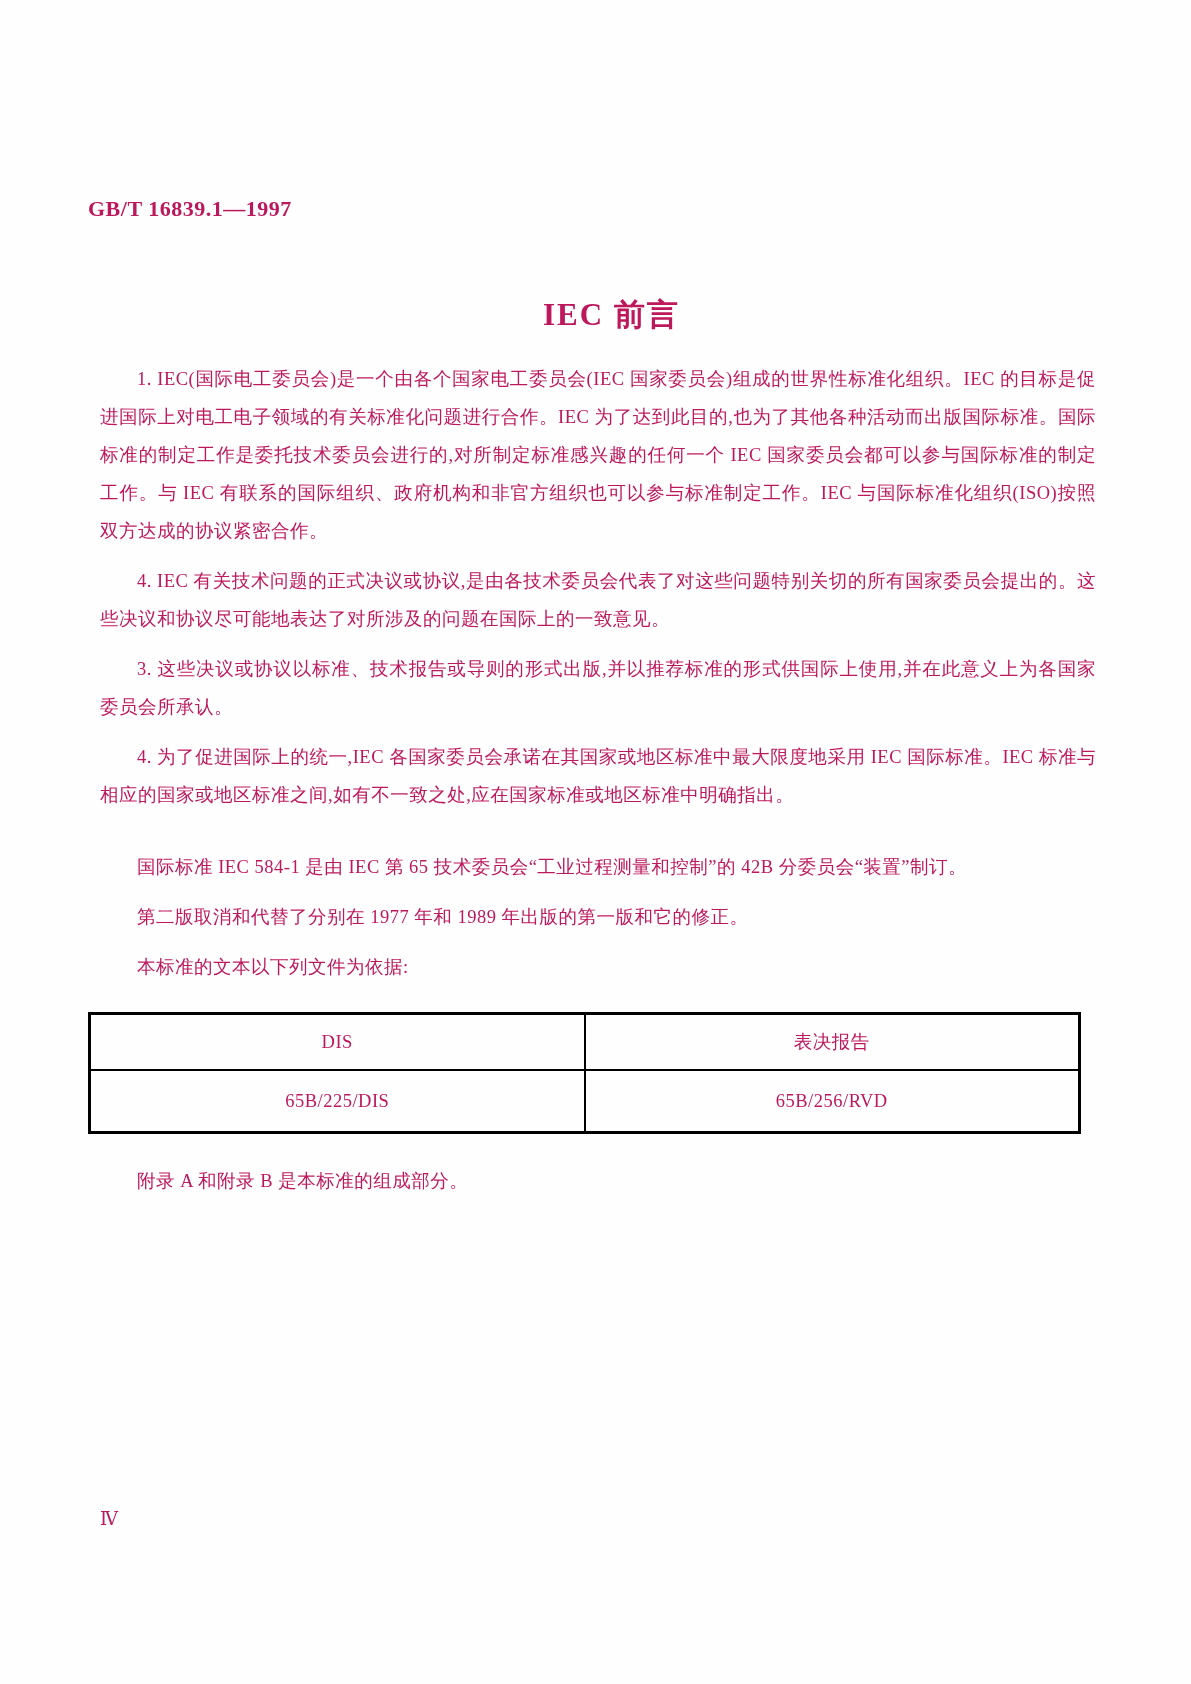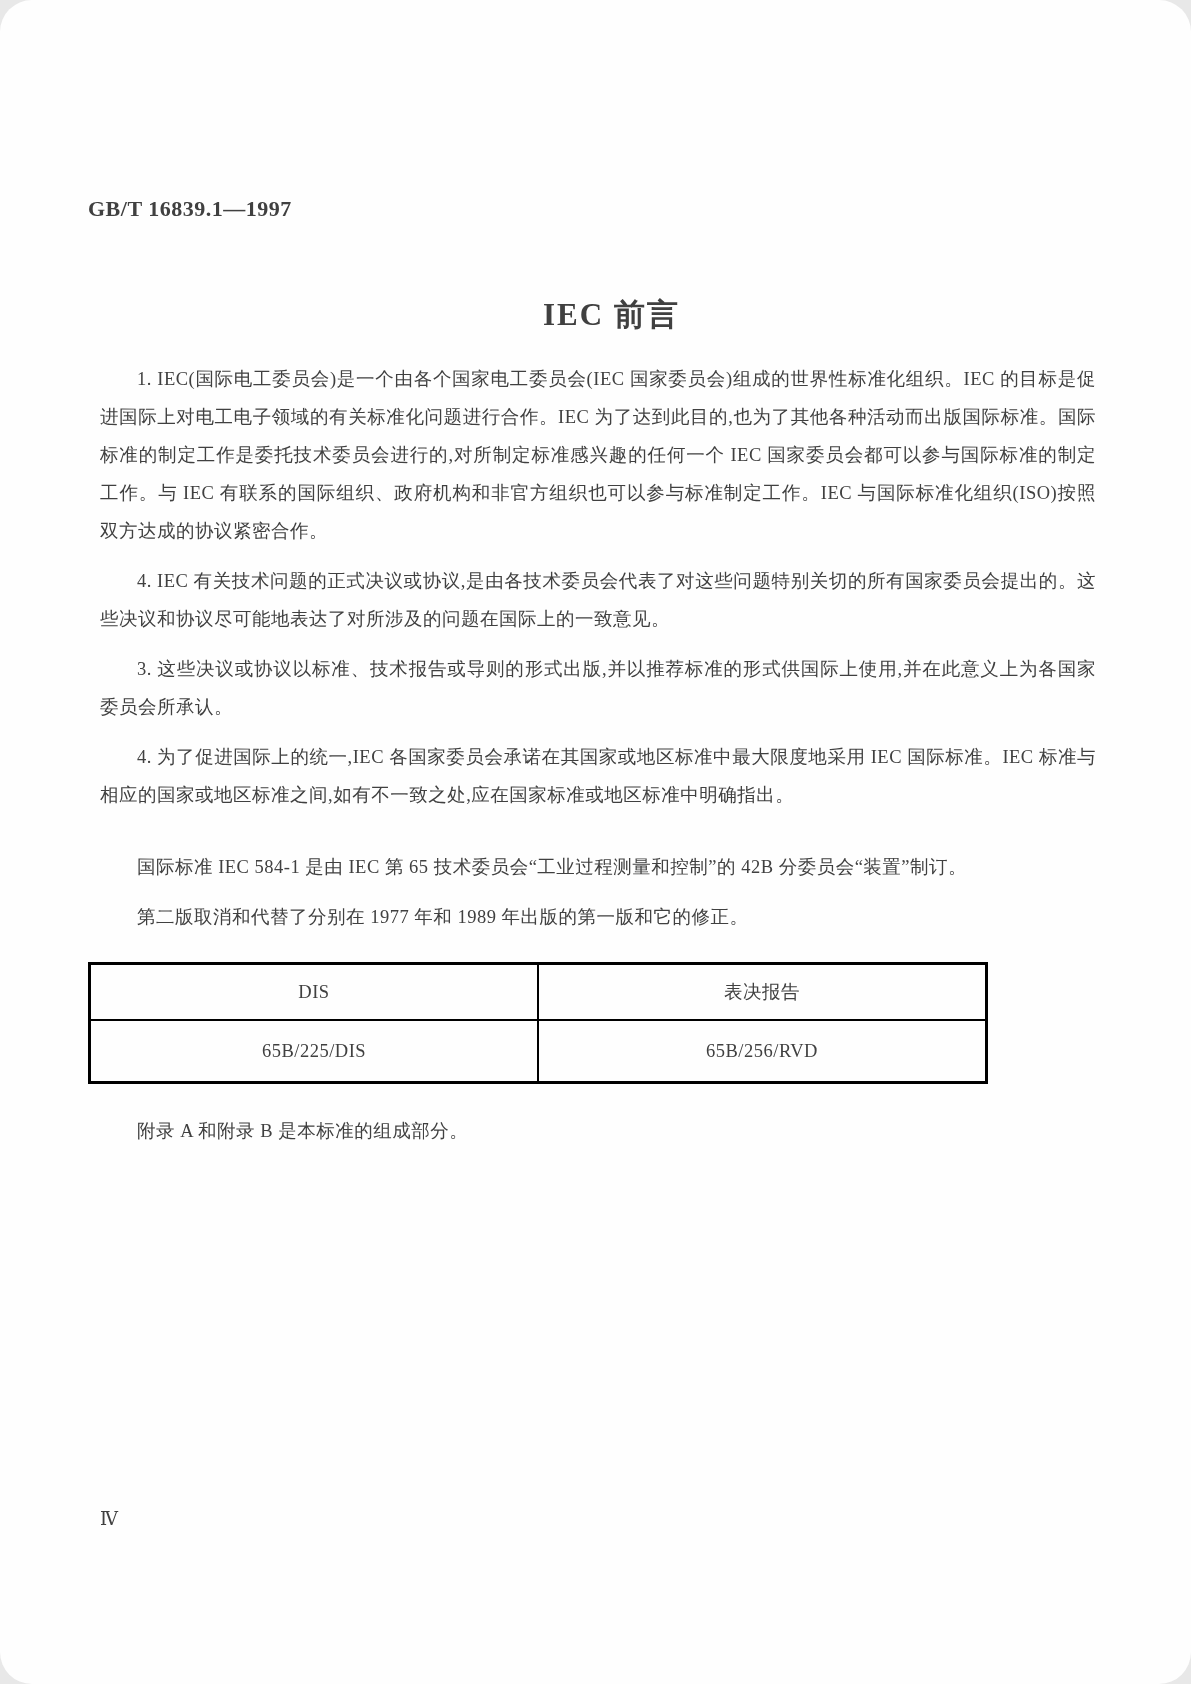--- a/index.html
+++ b/index.html
@@ -7,23 +7,22 @@
     padding: 0;
     background: #e8e8e8;
   }
   .page {
     position: relative;
     width: 1191px;
     height: 1684px;
     margin: 0 auto;
     background: #fefefe;
     font-family: "Liberation Serif", "DejaVu Serif", serif;
-    color: #404040;
+    color: #be185d;
     overflow: hidden;
-    border-radius: 32px;
   }
   .doc-number {
     position: absolute;
     top: 196px;
     left: 88px;
     font-size: 22px;
     font-weight: bold;
     letter-spacing: 0.5px;
   }
   .title {
@@ -48,21 +47,21 @@
     text-align: justify;
   }
   .content p {
     margin: 12px;
     text-indent: 2em;
   }
   .content p.spaced {
     margin-top: 34px;
   }
   table.vote-table {
-    width: 900px;
+    width: 993px;
     margin: 26px 0 28px 0;
     border-collapse: collapse;
     table-layout: fixed;
   }
   table.vote-table th,
   table.vote-table td {
     border: 2px solid #000;
     text-align: center;
     font-weight: normal;
     font-size: 18.5px;
@@ -87,20 +86,21 @@
 
   <h1 class="title">IEC 前言</h1>
 
   <div class="content">
     <p>1. IEC(国际电工委员会)是一个由各个国家电工委员会(IEC 国家委员会)组成的世界性标准化组织。IEC 的目标是促进国际上对电工电子领域的有关标准化问题进行合作。IEC 为了达到此目的,也为了其他各种活动而出版国际标准。国际标准的制定工作是委托技术委员会进行的,对所制定标准感兴趣的任何一个 IEC 国家委员会都可以参与国际标准的制定工作。与 IEC 有联系的国际组织、政府机构和非官方组织也可以参与标准制定工作。IEC 与国际标准化组织(ISO)按照双方达成的协议紧密合作。</p>
     <p>4. IEC 有关技术问题的正式决议或协议,是由各技术委员会代表了对这些问题特别关切的所有国家委员会提出的。这些决议和协议尽可能地表达了对所涉及的问题在国际上的一致意见。</p>
     <p>3. 这些决议或协议以标准、技术报告或导则的形式出版,并以推荐标准的形式供国际上使用,并在此意义上为各国家委员会所承认。</p>
     <p>4. 为了促进国际上的统一,IEC 各国家委员会承诺在其国家或地区标准中最大限度地采用 IEC 国际标准。IEC 标准与相应的国家或地区标准之间,如有不一致之处,应在国家标准或地区标准中明确指出。</p>
     <p class="spaced">国际标准 IEC 584-1 是由 IEC 第 65 技术委员会“工业过程测量和控制”的 42B 分委员会“装置”制订。</p>
     <p>第二版取消和代替了分别在 1977 年和 1989 年出版的第一版和它的修正。</p>
+    <p>本标准的文本以下列文件为依据:</p>
 
     <table class="vote-table">
       <tbody>
         <tr>
           <th>DIS</th>
           <th>表决报告</th>
         </tr>
         <tr>
           <td>65B/225/DIS</td>
           <td>65B/256/RVD</td>

